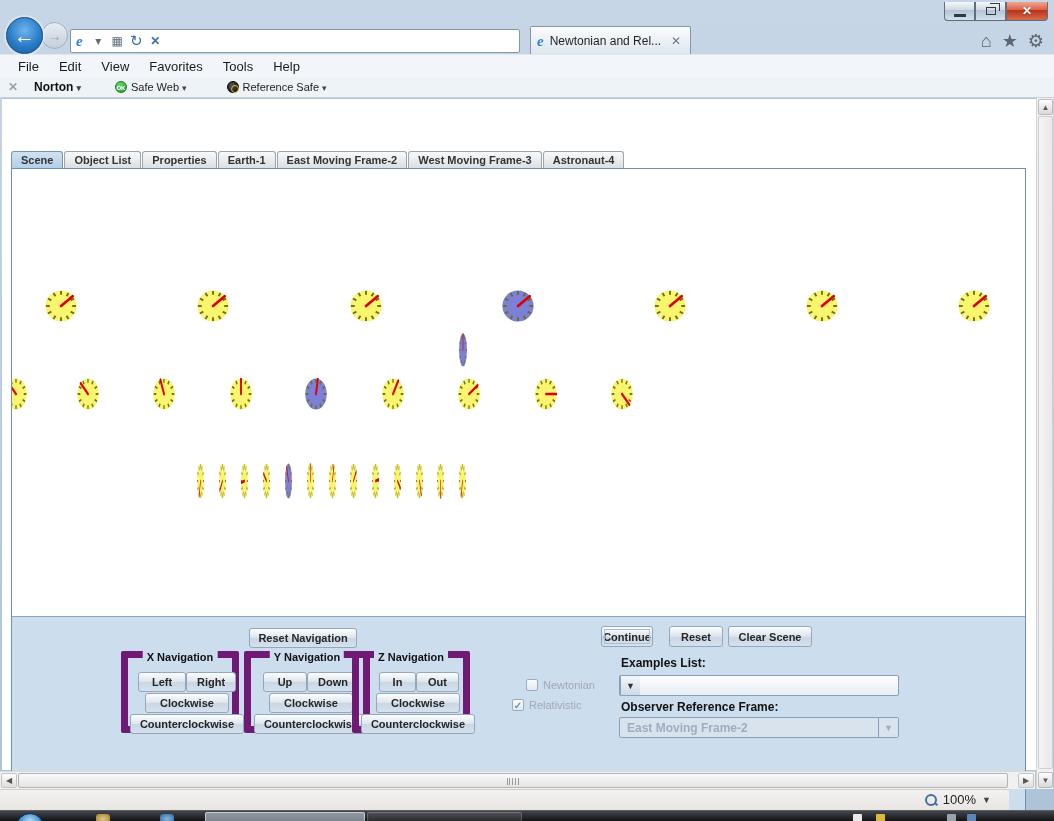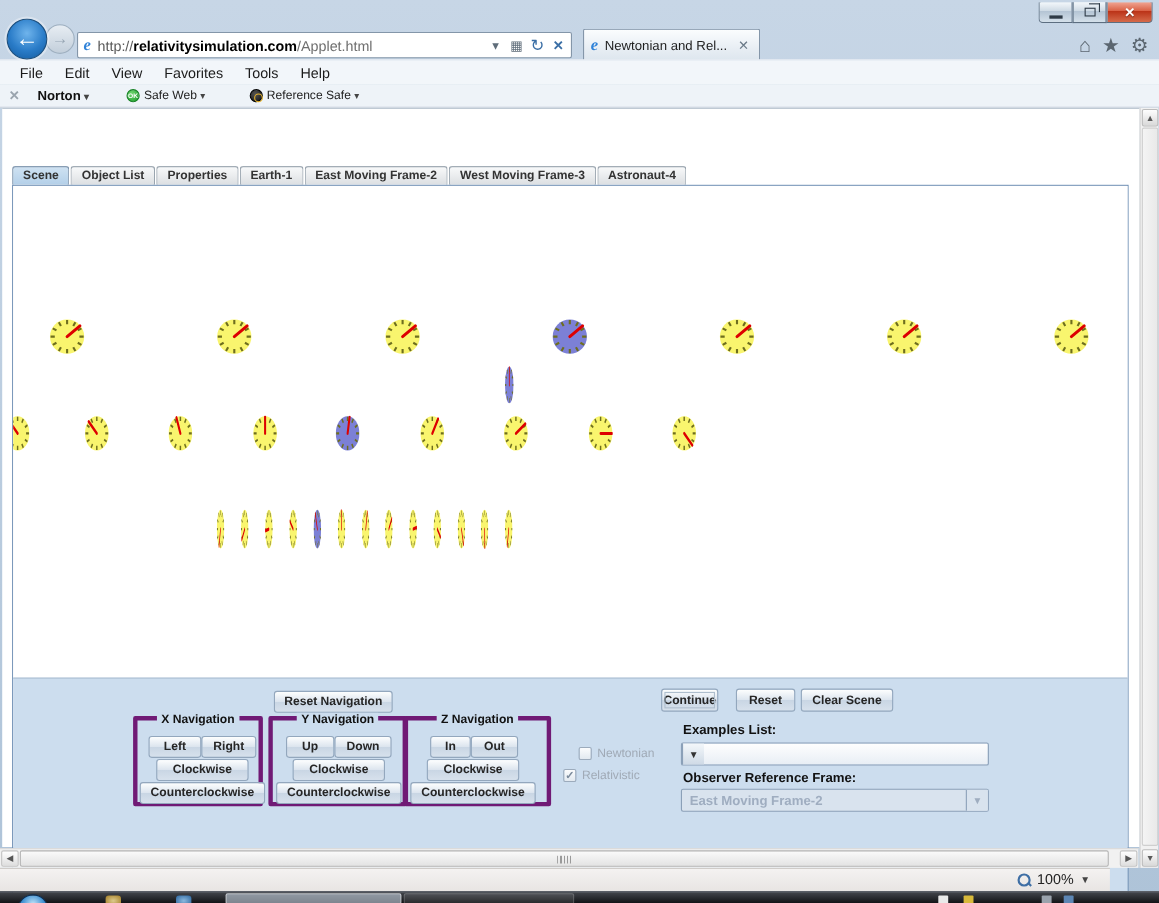--- a/index.html
+++ b/index.html
@@ -92,21 +92,21 @@
   .canvas { position:relative; width:100%; height:448px; background:#fff; overflow:hidden;
           border-bottom:1px solid #8aa6c4; }
   .panel { position:relative; width:100%; height:197px; background:#ccddee; }
 
   
   .btn { position:absolute; display:flex; align-items:center; justify-content:center;
          font-size:11px; font-weight:bold; color:#262626;
          background:linear-gradient(#fdfefe,#dbe4ee 50%,#c9d6e4 51%,#d7e1ec);
          border:1px solid #93a7bd; border-radius:3px; }
   .btn.focused::after { content:""; position:absolute; inset:2px; border:1px solid #aebecd; }
-  .group { position:absolute; top:34px; height:82px; border:4px solid #701a75; border-radius:2px; }
+  .group { position:absolute; top:34px; height:82px; border:7px solid #701a75; border-radius:2px; }
   .gtitle { position:absolute; top:-7px; left:50%; transform:translateX(-50%);
             background:#ccddee; padding:0 4px; font-size:11px; font-weight:bold; color:#111;
             white-space:nowrap; }
   .chkrow { position:absolute; display:flex; align-items:center; gap:5px; }
   .chkbox { width:12px; height:12px; border:1px solid #9cabbc; border-radius:2px;
             background:linear-gradient(#fbfcfd,#e2e9f0); font-size:10px; line-height:11px;
             text-align:center; color:#7b8b9c; font-weight:bold; }
   .chklabel { font-size:11px; color:#a0aab6; }
   .flabel { position:absolute; font-size:12px; font-weight:bold; color:#111; }
   .combo { position:absolute; height:21px; border:1px solid #8ba0b8; border-radius:2px;
@@ -180,21 +180,20 @@
 
   <div class="navbar">
     <div class="navcircle back">
         <span>←</span>
       </div>
     <div class="navcircle fwd">
         <span>→</span>
       </div>
     <div class="addressbar">
       <span class="favicon">e</span>
-      <span class="urltext"><span class="url-prefix">http://</span><span class="url-domain">relativitysimulation.com</span><span class="url-path">/Applet.html</span></span>
       <span class="abtn">
           <span>▾</span>
         </span>
       <span class="abtn">
           <span>▦</span>
         </span>
       <span class="abtn refresh">
           <span>↻</span>
         </span>
       <span class="abtn stop">
@@ -745,21 +744,21 @@
         </div>
 
         <div class="group" style="left:232px;width:126px;">
           <span class="gtitle">Y Navigation</span>
           <div class="btn" style="left:12px;top:14px;width:44px;height:20px;">Up</div>
           <div class="btn" style="left:56px;top:14px;width:52px;height:20px;">Down</div>
           <div class="btn" style="left:18px;top:35px;width:84px;height:20px;">Clockwise</div>
           <div class="btn" style="left:3px;top:56px;width:114px;height:20px;">Counterclockwise</div>
         </div>
 
-        <div class="group" style="left:355px;width:134px;">
+        <div class="group" style="left:340px;width:118px;">
           <span class="gtitle">Z Navigation</span>
           <div class="btn" style="left:20px;top:14px;width:37px;height:20px;">In</div>
           <div class="btn" style="left:57px;top:14px;width:43px;height:20px;">Out</div>
           <div class="btn" style="left:17px;top:35px;width:84px;height:20px;">Clockwise</div>
           <div class="btn" style="left:2px;top:56px;width:114px;height:20px;">Counterclockwise</div>
         </div>
 
         <div class="chkrow" style="left:500px;top:62px;margin-left:14px;">
           <span class="chkbox"></span>
           <span class="chklabel">Newtonian</span>

